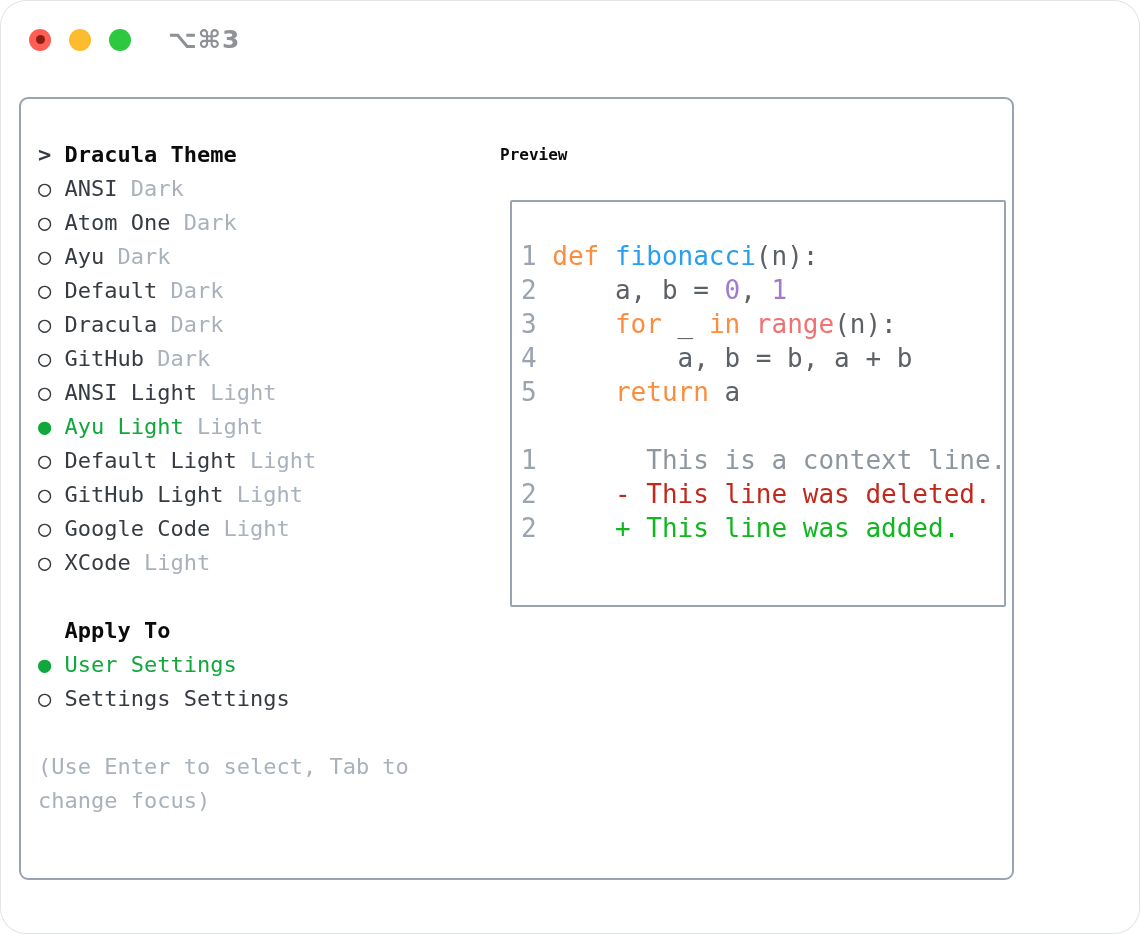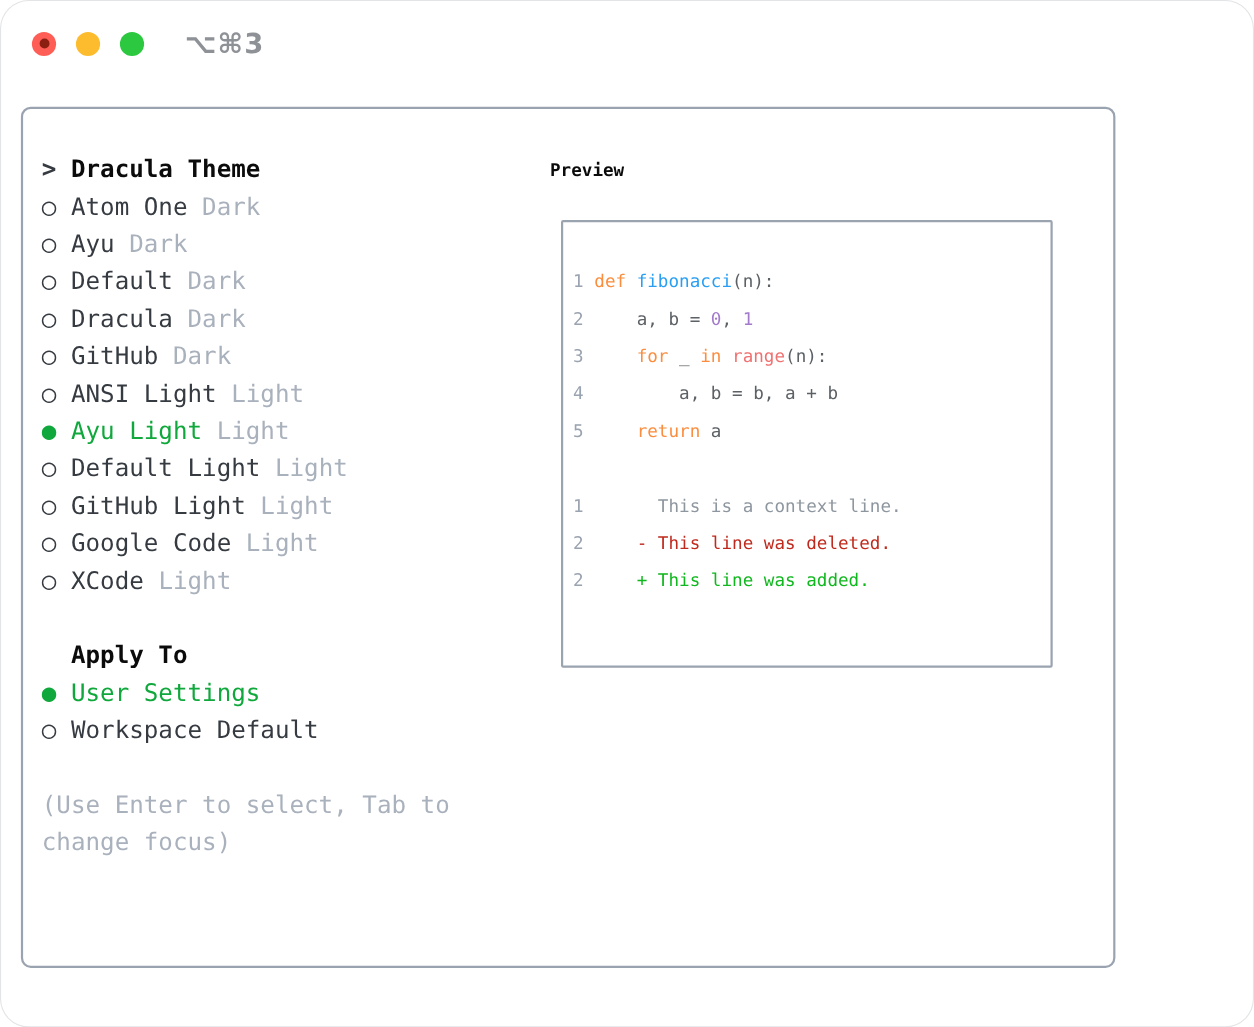--- a/index.html
+++ b/index.html
@@ -33,23 +33,23 @@
   .hdr{font-weight:700;color:var(--heading,#0B0B0C);}
   .nm{color:var(--text,#363B42);}
   .var{color:var(--muted,#A9B1BC);}
   .pfx{color:var(--text,#363B42);}
   .row.selected .pfx,.row.selected .nm{color:var(--accent-green,#10A83C);}
   .indent{padding-left:2ch;}
   .hint{color:var(--muted,#A9B1BC);white-space:pre;}
   
   .preview-header{position:absolute;left:479px;top:39px;font-size:16px;line-height:34px;}
   .preview-box{
-    position:absolute;left:489px;top:101px;width:447px;height:407px;box-sizing:border-box;
+    position:absolute;left:489px;top:101px;width:496px;height:407px;box-sizing:border-box;
     border:2px solid var(--border,#9AA3B0);border-radius:2px;background:#fff;
-    padding:37px 0 0 9px;font-size:16px;line-height:34px;
+    padding:37px 0 0 9px;font-size:26px;line-height:34px;
   }
   .cl{height:34px;white-space:pre;}
   .ln{color:var(--lineno,#9AA3B0);}
   .kw{color:var(--keyword,#FA8D3E);}
   .fn{color:var(--function,#299FF3);}
   .num{color:var(--number,#A37ACC);}
   .call{color:var(--call,#F07171);}
   .fg{color:var(--code-fg,#5C6166);}
   .ctx{color:var(--context,#8E969F);}
   .del{color:var(--deleted,#C02A1E);}
@@ -68,40 +68,41 @@
     <span class="light green"></span>
     <span class="title">⌥⌘3</span>
   </div>
 
   <div class="panel">
 
     <div class="left-col">
       <div class="row"><span class="pfx hdr">&gt; </span><span class="hdr">Dracula Theme</span></div>
 
       <div>
+          <div class="row"><span class="pfx">○ </span><span class="nm">ANSI</span><span class="var"> Dark</span></div>
           <div class="row"><span class="pfx">○ </span><span class="nm">Atom One</span><span class="var"> Dark</span></div>
           <div class="row"><span class="pfx">○ </span><span class="nm">Ayu</span><span class="var"> Dark</span></div>
           <div class="row"><span class="pfx">○ </span><span class="nm">Default</span><span class="var"> Dark</span></div>
           <div class="row"><span class="pfx">○ </span><span class="nm">Dracula</span><span class="var"> Dark</span></div>
           <div class="row"><span class="pfx">○ </span><span class="nm">GitHub</span><span class="var"> Dark</span></div>
           <div class="row"><span class="pfx">○ </span><span class="nm">ANSI Light</span><span class="var"> Light</span></div>
           <div class="row selected"><span class="pfx">● </span><span class="nm">Ayu Light</span><span class="var"> Light</span></div>
           <div class="row"><span class="pfx">○ </span><span class="nm">Default Light</span><span class="var"> Light</span></div>
           <div class="row"><span class="pfx">○ </span><span class="nm">GitHub Light</span><span class="var"> Light</span></div>
           <div class="row"><span class="pfx">○ </span><span class="nm">Google Code</span><span class="var"> Light</span></div>
           <div class="row"><span class="pfx">○ </span><span class="nm">XCode</span><span class="var"> Light</span></div>
         </div>
 
       <div class="blank"></div>
 
       <div class="row indent"><span class="hdr">Apply To</span></div>
 
       <div>
           <div class="row selected"><span class="pfx">● </span><span class="nm">User Settings</span></div>
-          <div class="row"><span class="pfx">○ </span><span class="nm">Workspace Default</span></div>
+          <div class="row"><span class="pfx">○ </span><span class="nm">Settings Settings</span></div>
         </div>
 
       <div class="blank"></div>
 
       <div class="hint"><div class="row">(Use Enter to select, Tab to</div><div class="row">change focus)</div></div>
     </div>
 
     <div class="preview-header hdr">Preview</div>
 
     <div class="preview-box">

